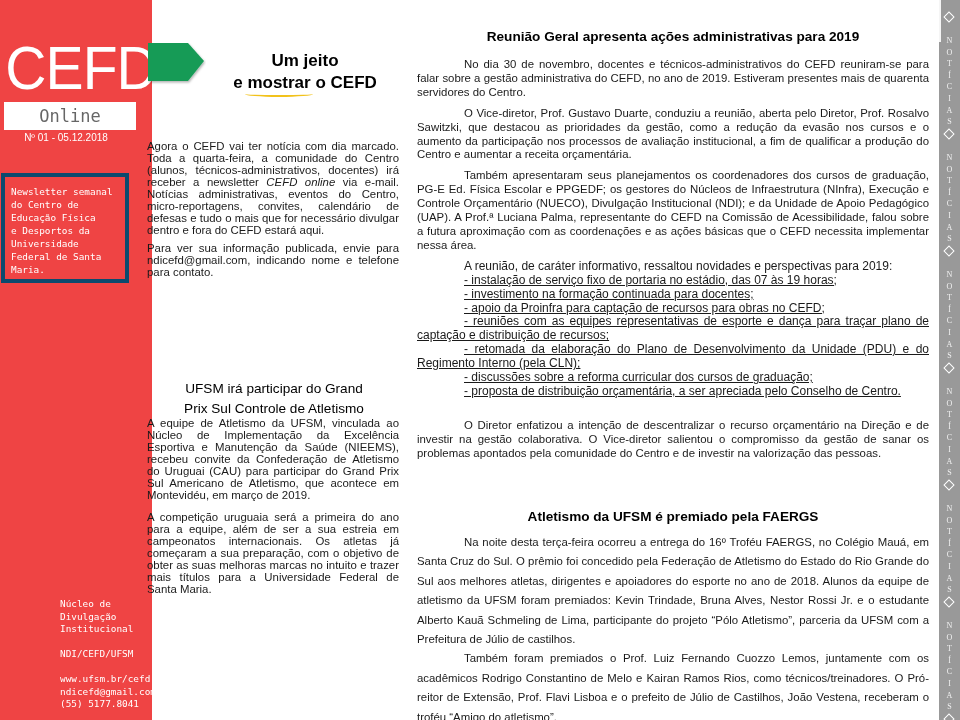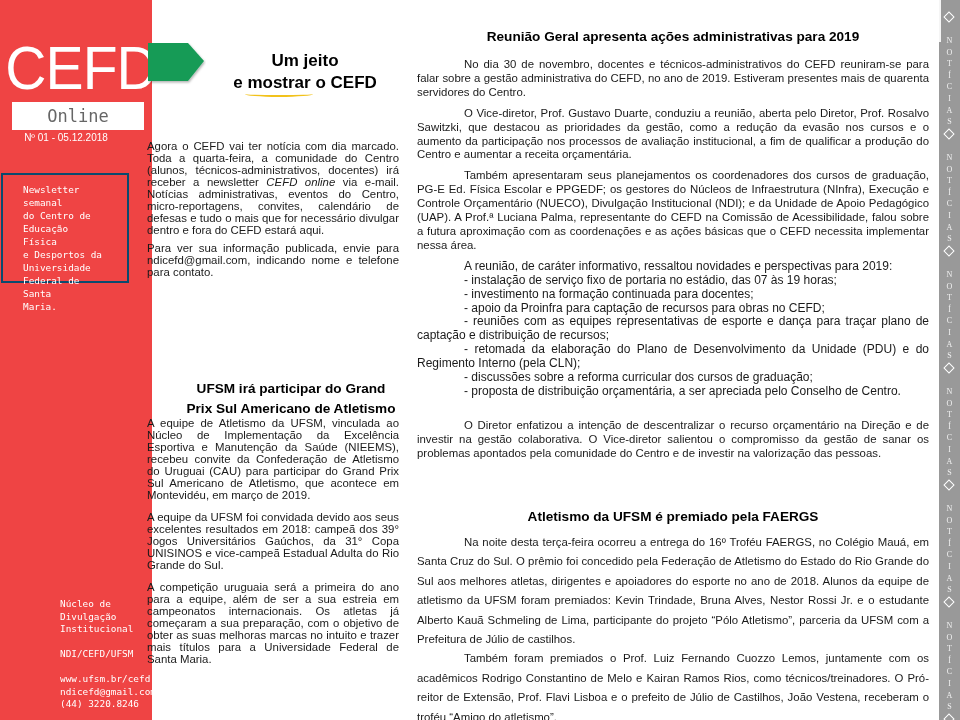--- a/index.html
+++ b/index.html
@@ -13,32 +13,32 @@
     .sidebar {
       position: absolute; left: 0; top: 0; width: 152px; height: 720px;
       background: #ef4444; color: #ffffff;
     }
     .logo {
       position: absolute; left: 0; top: 36px; width: 132px; text-align: center;
       font-family: "Liberation Sans", sans-serif; font-size: 62px; line-height: 64px;
       color: #ffffff; letter-spacing: -1px; transform: scaleX(0.92); transform-origin: center;
     }
     .online-band {
-      position: absolute; left: 12px; top: 102px; width: 132px; height: 28px;
+      position: absolute; left: 4px; top: 102px; width: 132px; height: 28px;
       background: #ffffff; color: #666666; text-align: center;
       font-family: "DejaVu Sans Mono", monospace; font-size: 17px; line-height: 28px;
     }
     .issue {
       position: absolute; left: 0; top: 131px; width: 132px; text-align: center;
       font-size: 10px; line-height: 14px; color: #ffffff;
     }
     .desc-box {
       position: absolute; left: 1px; top: 173px; width: 128px; height: 110px;
-      border: 2px solid #0c4a6e; box-sizing: border-box;
-      padding: 8px 20px; font-family: "DejaVu Sans Mono", monospace; font-size: 9.4px;
+      border: 4px solid #0c4a6e; box-sizing: border-box;
+      padding: 8px 6px; font-family: "DejaVu Sans Mono", monospace; font-size: 9.4px;
       line-height: 13px; color: #ffffff; white-space: pre-line;
     }
     .footer-info {
       position: absolute; left: 12px; top: 598px; width: 118px;
       font-family: "DejaVu Sans Mono", monospace; font-size: 9.4px; line-height: 12.5px; color: #ffffff; margin-left: 48px;
     }
     .footer-info div { white-space: nowrap; }
     .footer-gap { height: 12.5px; }
 
     
@@ -68,37 +68,37 @@
     .slogan .u::after {
       content: ""; position: absolute; left: -2px; right: -2px; bottom: -3px; height: 4px;
       border-bottom: 2px solid #f2c21b; border-radius: 0 0 50% 50%;
     }
     .para {
       text-align: justify; font-size: 11.4px; line-height: 12px; color: #1a1a1a; margin: 0;
     }
     .intro { position: absolute; left: 147px; top: 140px; width: 252px; }
     .intro .para + .para { margin-top: 6px; }
     .h-mid {
-      position: absolute; left: 165px; top: 368px; width: 252px; text-align: center;
-      font-weight: bold; font-size: 13.6px; line-height: 20px; color: #000;
+      position: absolute; left: 148px; top: 368px; width: 252px; text-align: center;
+      font-weight: normal; font-size: 13.6px; line-height: 20px; color: #000;
     }
     .mid-article { position: absolute; left: 147px; top: 417px; width: 252px; }
     .mid-article .para + .para { margin-top: 10px; }
 
     
     .h-right {
       position: absolute; left: 417px; width: 512px; text-align: center;
       font-weight: bold; font-size: 13.6px; line-height: 18px; color: #000;
     }
     .art1 { position: absolute; left: 417px; top: 58px; width: 512px; }
     .art1 .para { font-size: 11.4px; line-height: 13.9px; }
     .art1 .para + .para { margin-top: 7px; }
     .indent { text-indent: 47px; }
     .list-block { margin-top: 7px; font-size: 12px; line-height: 13.9px; text-align: justify; }
-    .list-block .li { text-indent: 47px; }
+    .list-block .li { text-indent: 47px; text-decoration: underline; }
     .list-block .lead { text-indent: 47px; }
     .art2 { position: absolute; left: 417px; top: 533px; width: 512px; }
     .art2 .para { font-size: 11.4px; line-height: 19.4px; }
   </style>
 </head>
 <body>
 
 <aside class="sidebar">
   <div class="logo">CEFD</div>
   <div class="online-band">Online</div>
@@ -112,21 +112,21 @@
 Maria.</div>
   <div class="footer-info">
     <div>Núcleo de</div>
     <div>Divulgação</div>
     <div>Institucional</div>
     <div class="footer-gap"></div>
     <div>NDI/CEFD/UFSM</div>
     <div class="footer-gap"></div>
     <div>www.ufsm.br/cefd</div>
     <div>ndicefd@gmail.com</div>
-    <div>(44) 3220.8246</div>
+    <div>(55) 5177.8041</div>
   </div>
 </aside>
 
 <svg class="arrow" viewBox="0 0 58 42">
   <defs>
     <filter id="sh" x="-10%" y="-10%" width="130%" height="140%">
       <feDropShadow dx="1" dy="1.5" stdDeviation="1" flood-color="#000" flood-opacity="0.3"></feDropShadow>
     </filter>
   </defs>
   <polygon points="0,0 40,0 56,18 40,38 0,38" fill="#169b57" filter="url(#sh)"></polygon>
@@ -137,25 +137,24 @@
   <div><span>e </span><span class="u">mostrar</span><span> o CEFD</span></div>
 </div>
 
 <section class="intro">
   <p class="para"><span>Agora o CEFD vai ter notícia com dia marcado. Toda a quarta-feira, a comunidade do Centro (alunos, técnicos-administrativos, docentes) irá receber a newsletter </span><em>CEFD online</em><span> via e-mail. Notícias administrativas, eventos do Centro, micro-reportagens, convites, calendário de defesas e tudo o mais que for necessário divulgar dentro e fora do CEFD estará aqui.</span></p>
   <p class="para">Para ver sua informação publicada, envie para ndicefd@gmail.com, indicando nome e telefone para contato.</p>
 </section>
 
 <h2 class="h-mid">
   <div>UFSM irá participar do Grand</div>
-  <div>Prix Sul Americano de Atletismo</div>
+  <div>Prix Sul Controle de Atletismo</div>
 </h2>
 <section class="mid-article">
   <p class="para">A equipe de Atletismo da UFSM, vinculada ao Núcleo de Implementação da Excelência Esportiva e Manutenção da Saúde (NIEEMS), recebeu convite da Confederação de Atletismo do Uruguai (CAU) para participar do  Grand Prix Sul Americano de Atletismo, que acontece em Montevidéu, em março de 2019.</p>
-  <p class="para">A equipe da UFSM foi convidada devido aos seus excelentes resultados em 2018: campeã dos 39° Jogos Universitários Gaúchos, da 31° Copa UNISINOS e vice-campeã Estadual Adulta do Rio Grande do Sul.</p>
   <p class="para">A competição uruguaia será a primeira do ano para a equipe, além de ser a sua estreia em campeonatos internacionais. Os atletas já começaram a sua preparação, com o objetivo de obter as suas melhoras marcas no intuito e trazer mais títulos para a Universidade Federal de Santa Maria.</p>
 </section>
 
 <h2 class="h-right" style="top:17px;">Reunião Geral apresenta ações administrativas para 2019</h2>
 <section class="art1">
   <p class="para indent">No dia 30 de novembro, docentes e técnicos-administrativos do CEFD reuniram-se para falar sobre a gestão administrativa do CEFD, no ano de 2019. Estiveram presentes mais de quarenta servidores do Centro.</p>
   <p class="para indent">O Vice-diretor, Prof. Gustavo Duarte, conduziu a reunião, aberta pelo Diretor, Prof. Rosalvo Sawitzki, que destacou as prioridades da gestão, como a redução da evasão nos cursos e o aumento da participação nos processos de avaliação institucional, a fim de qualificar a produção do Centro e aumentar a receita orçamentária.</p>
   <p class="para indent">Também apresentaram seus planejamentos os coordenadores dos cursos de graduação, PG-E Ed. Física Escolar e PPGEDF; os gestores do Núcleos de Infraestrutura (NInfra), Execução e Controle Orçamentário (NUECO), Divulgação Institucional (NDI); e da Unidade de Apoio Pedagógico (UAP). A Prof.ª Luciana Palma, representante do CEFD na Comissão de Acessibilidade, falou sobre a futura aproximação com as coordenações e as ações básicas que o CEFD necessita implementar nessa área.</p>
   <div class="list-block">
     <div class="lead">A reunião, de caráter informativo, ressaltou novidades e perspectivas para 2019:</div>

